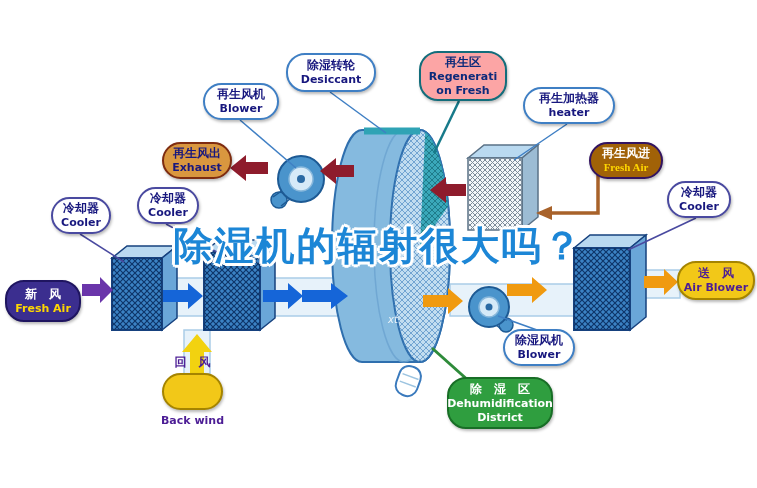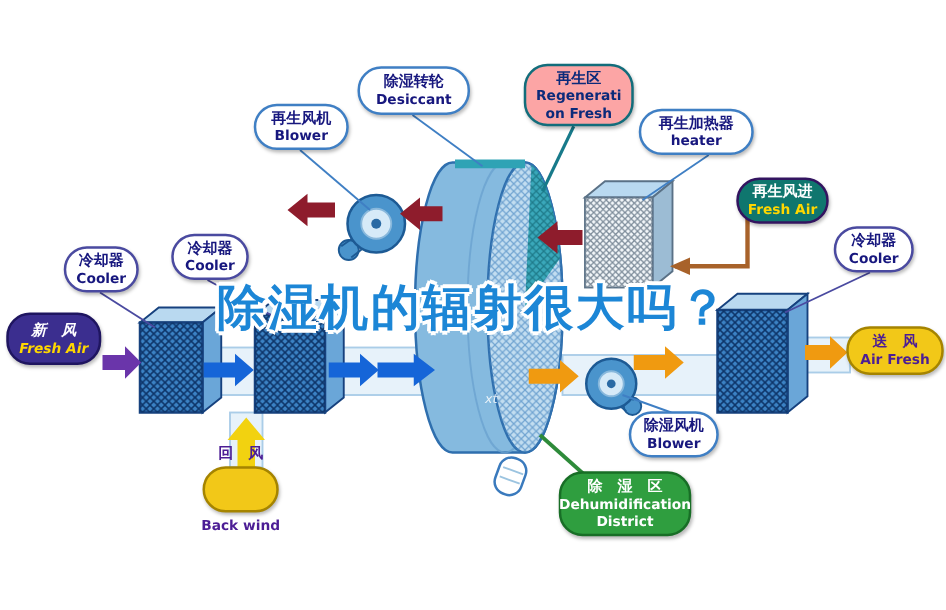--- a/index.html
+++ b/index.html
@@ -12,21 +12,21 @@
     display:flex; flex-direction:column; align-items:center; justify-content:center;
     text-align:center; font-weight:bold; line-height:1.25; white-space:nowrap;
     box-shadow:1px 2px 3px rgba(0,0,0,.28); padding:1px 2px;border-radius:19px;
   }
   .lbl .zh{ font-size:12px; }
   .lbl .en{ font-size:11px; }
   .box-blue   { background:#ffffff; border:2px solid #3f7fc4; color:#17177e; }
   .box-purple { background:#ffffff; border:2px solid #4a4aa0; color:#17177e; }
   .box-teal   { background:#fca5a5; border:2px solid #126d7b; color:#0c2a7a; }
   .box-orange { background:#d9973f; border:2px solid #7e2c10; color:#17177e; }
-  .box-dpurple{ background:#0f766e; border:2px solid #331460; color:#ffffff; }
+  .box-dpurple{ background:#a16207; border:2px solid #331460; color:#ffffff;font-family:Liberation Serif, serif; }
   .box-dpurple .en{ color:#ffd700; }
   .box-indigo { background:#3b2e8f; border:2px solid #1f1560; color:#ffffff; }
   .box-indigo .en{ color:#ffd700; }
   .box-yellow { background:#f2c818; border:2px solid #a58400; color:#4c1d95; }
   .box-green  { background:#2f9e3f; border:2px solid #186e26; color:#ffffff; }
 
   .watermark{
     position:absolute; left:0; right:0; top:219px; z-index:30;
     text-align:center; font-size:39px; font-weight:bold; letter-spacing:2px;
     color:#1c86d6;
@@ -199,25 +199,29 @@
     <span class="zh">除湿转轮</span>
     <span class="en">Desiccant</span>
   </div>
 
   <div class="lbl box-teal" style="left:419px; top:51px; width:88px; height:50px;">
     <span class="zh">再生区</span>
     <span class="en">Regenerati</span>
     <span class="en">on Fresh</span>
   </div>
 
-  <div class="lbl box-blue" style="left:511px; top:87px; width:92px; height:37px;align-items:center;">
+  <div class="lbl box-blue" style="left:523px; top:87px; width:92px; height:37px;align-items:center;">
     <span class="zh">再生加热器</span>
     <span class="en">heater</span>
   </div>
 
+  <div class="lbl box-orange" style="left:162px; top:142px; width:70px; height:37px;">
+    <span class="zh">再生风出</span>
+    <span class="en">Exhaust</span>
+  </div>
 
   <div class="lbl box-dpurple" style="left:589px; top:142px; width:74px; height:37px;">
     <span class="zh">再生风进</span>
     <span class="en">Fresh Air</span>
   </div>
 
   <div class="lbl box-purple" style="left:51px; top:197px; width:60px; height:37px;">
     <span class="zh">冷却器</span>
     <span class="en">Cooler</span>
   </div>
@@ -225,28 +229,28 @@
   <div class="lbl box-purple" style="left:137px; top:187px; width:62px; height:37px;">
     <span class="zh">冷却器</span>
     <span class="en">Cooler</span>
   </div>
 
   <div class="lbl box-purple" style="left:667px; top:181px; width:64px; height:37px;">
     <span class="zh">冷却器</span>
     <span class="en">Cooler</span>
   </div>
 
-  <div class="lbl box-indigo" style="left:5px; top:250px; width:76px; height:42px;font-style:italic;">
+  <div class="lbl box-indigo" style="left:5px; top:280px; width:76px; height:42px;">
     <span class="zh">新　风</span>
     <span class="en">Fresh Air</span>
   </div>
 
   <div class="lbl box-yellow" style="left:677px; top:261px; width:78px; height:39px;">
     <span class="zh">送　风</span>
-    <span class="en">Air Fresh</span>
+    <span class="en">Air Blower</span>
   </div>
 
   <div class="lbl box-yellow" style="left:162px; top:373px; width:61px; height:37px;gap:44px;">
     <span class="zh">回　风</span>
     <span class="en">Back wind</span>
   </div>
 
   <div class="lbl box-blue" style="left:503px; top:329px; width:72px; height:37px;">
     <span class="zh">除湿风机</span>
     <span class="en">Blower</span>

